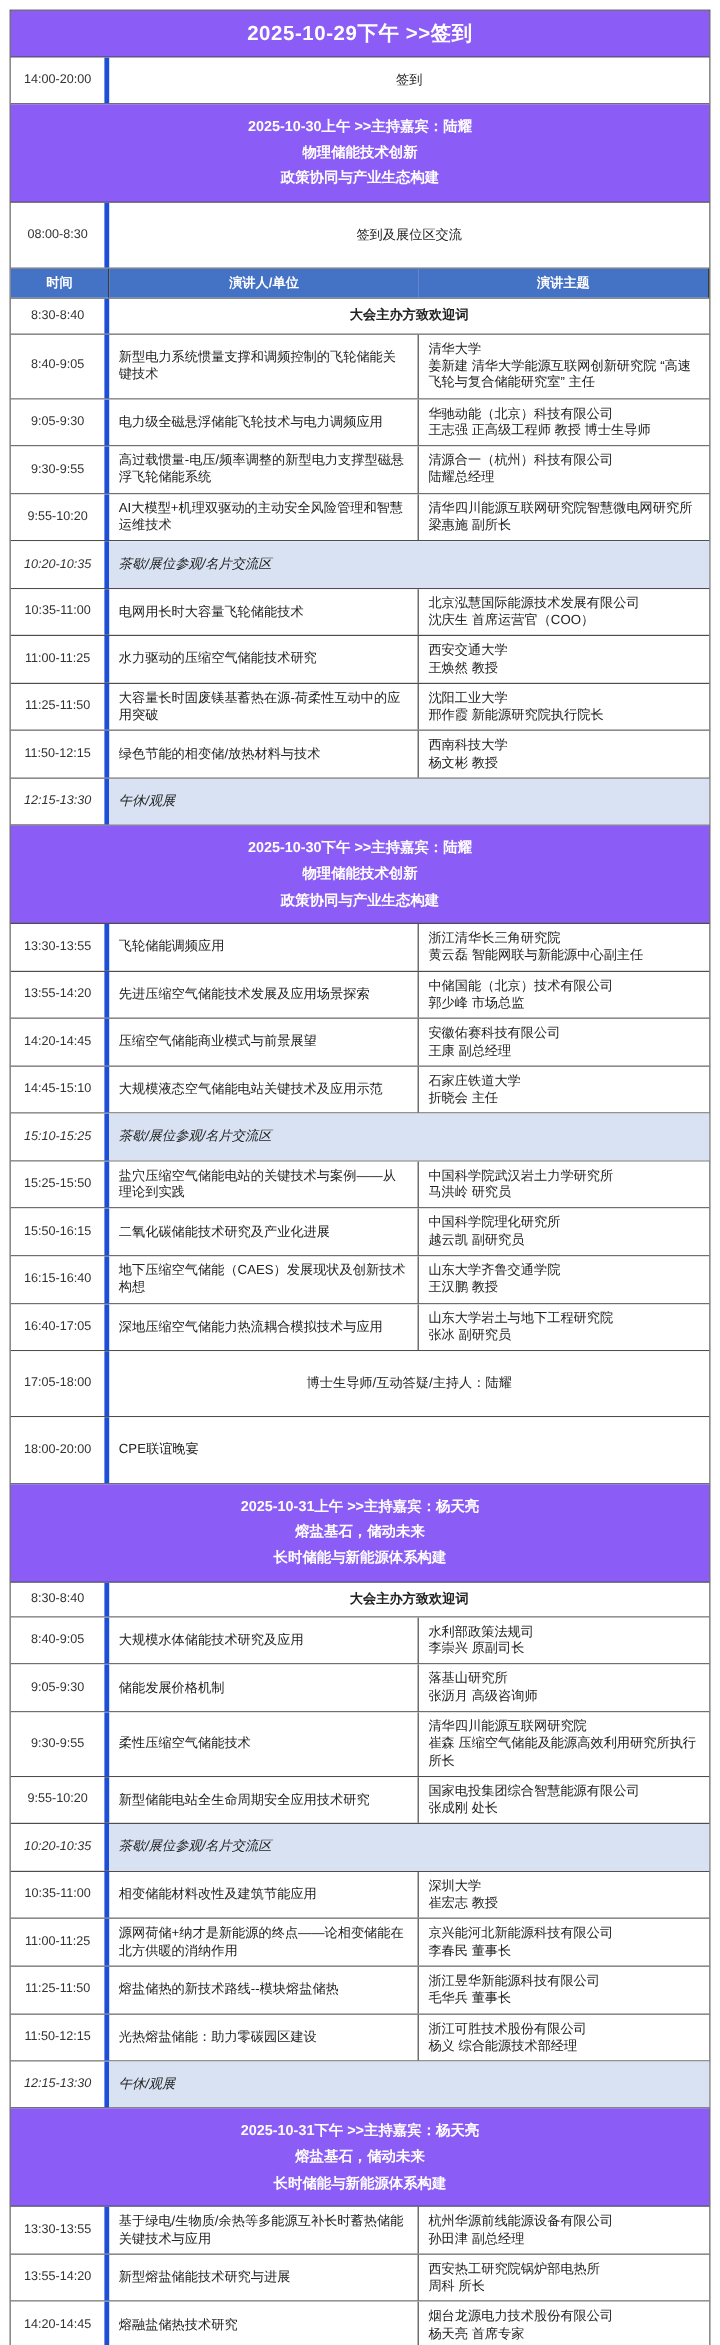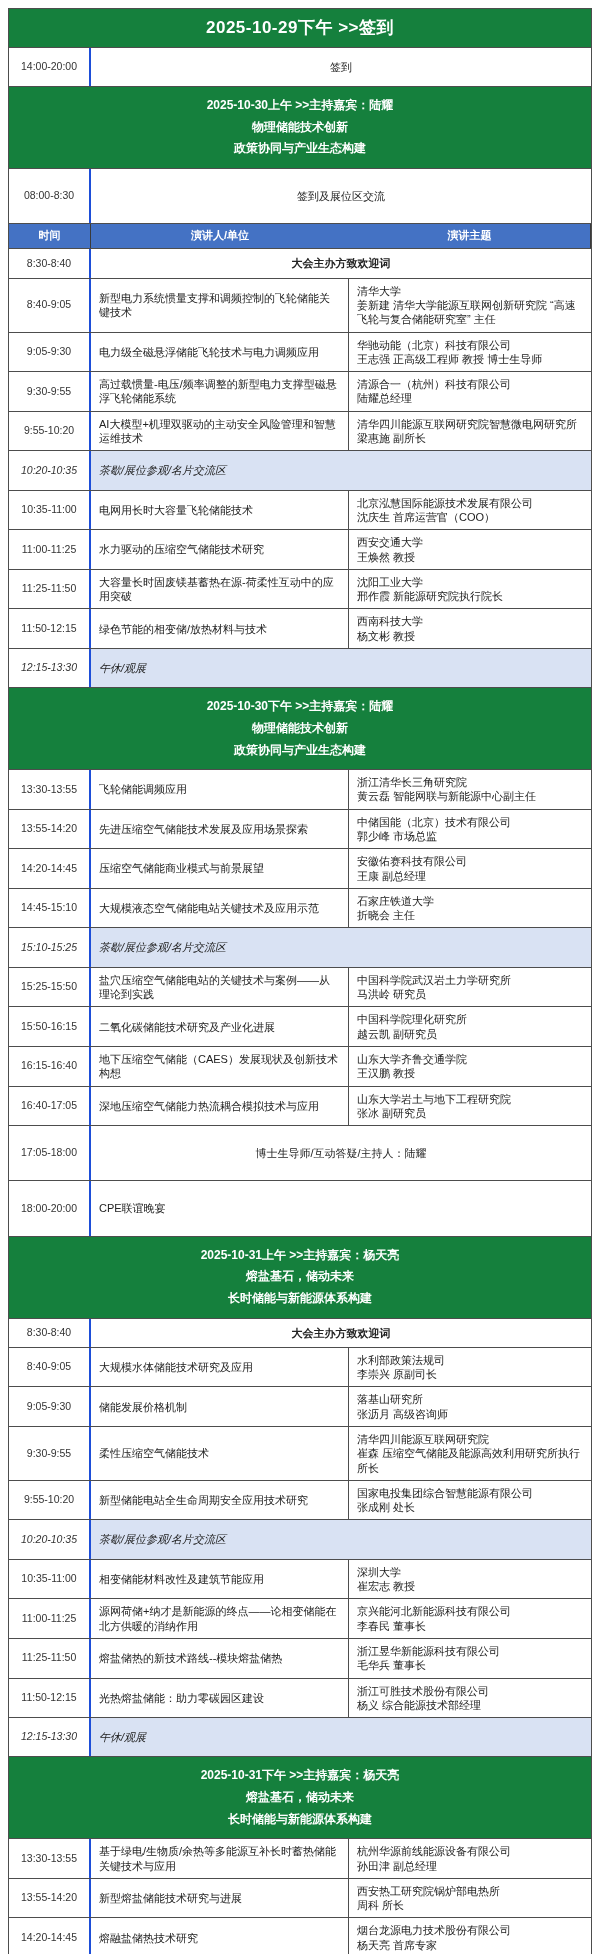--- a/index.html
+++ b/index.html
@@ -3,27 +3,27 @@
 <meta charset="utf-8">
 <style>
   html,body{margin:0;padding:0;background:#ffffff;}
   body{width:600px;font-family:"Liberation Sans","DejaVu Sans",sans-serif;}
   .page{width:600px;min-height:1954px;box-sizing:border-box;padding:8px;background:#fff;}
   .tbl{border:1px solid #4d4d4d;}
   .row{display:grid;border-bottom:1px solid #4d4d4d;background:#fff;}
   .row:last-child{border-bottom:none;}
   .grid3{grid-template-columns:82px 258px 1fr;}
   .grid2{grid-template-columns:82px 1fr;}
-  .bar{background:#15803d;color:#fff;}
+  .bar{background:#8b5cf6;color:#fff;}
   .title-bar{display:block;text-align:center;padding:7px 4px 8px;font-size:17px;font-weight:bold;letter-spacing:.5px;}
   .section-bar{display:block;text-align:center;padding:8px 4px;font-size:12px;font-weight:bold;line-height:1.8;}
   .hcell{background:#4472C4;color:#fff;font-weight:bold;font-size:11px;text-align:center;padding:4px 4px 5px;}
   .hcell.bdr{border-right:1px solid #3a3a3a;}
   .cell{font-size:11px;line-height:1.3;color:#222;padding:5px 8px;}
-  .tcell{display:flex;align-items:center;justify-content:center;font-size:10.5px;color:#333;border-right:2px solid #1d4ed8;text-align:center;}
+  .tcell{display:flex;align-items:center;justify-content:center;font-size:10.5px;color:#333;border-right:4px solid #1d4ed8;text-align:center;}
   .topic{display:flex;align-items:center;border-right:1px solid #4d4d4d;}
   .speaker{display:flex;flex-direction:column;justify-content:space-between;}
   .span-cell{display:flex;align-items:center;}
   .center{justify-content:center;text-align:center;}
   .bold{font-weight:bold;}
   .break-bg{background:#D9E2F3;}
   .pad-sm{padding-top:7px;padding-bottom:7px;}
   .pad-md{padding-top:12px;padding-bottom:12px;}
   .pad-lg{padding-top:20px;padding-bottom:20px;}
   .pad-br{padding-top:12px;padding-bottom:12px;font-style:italic;}

